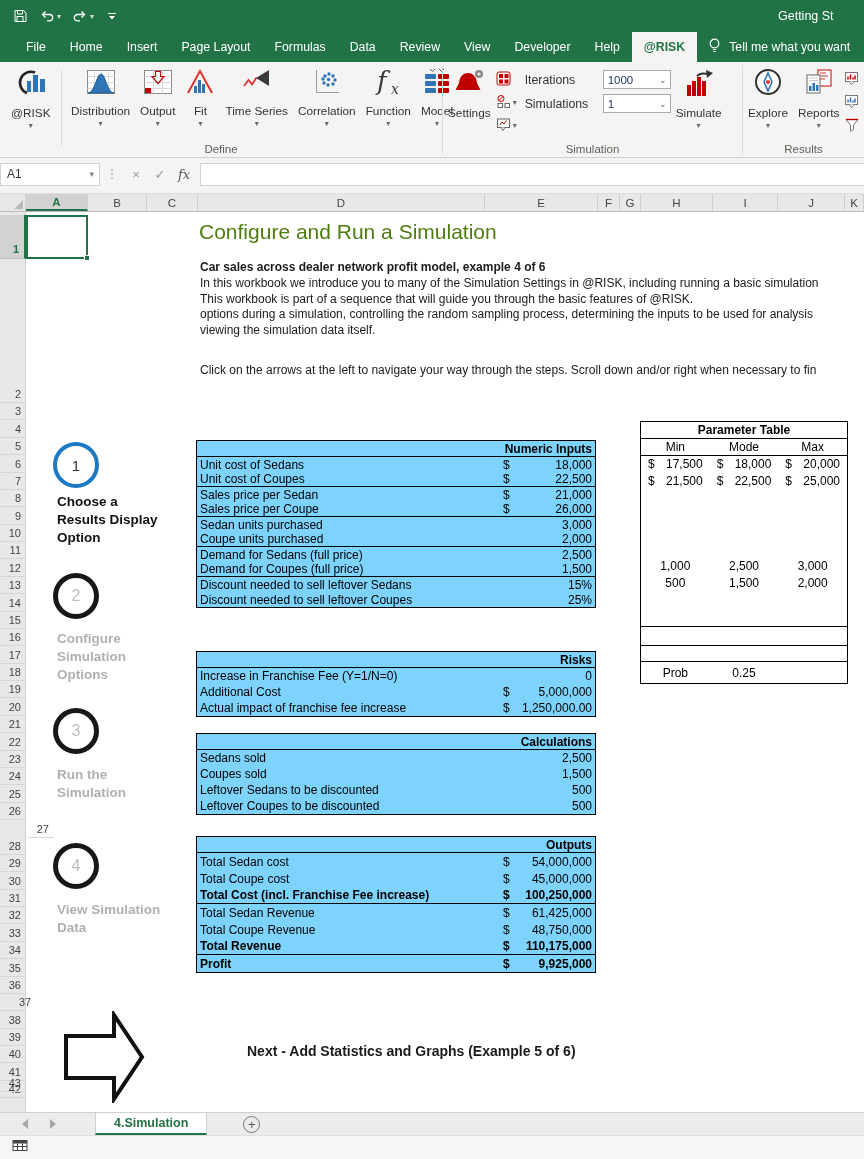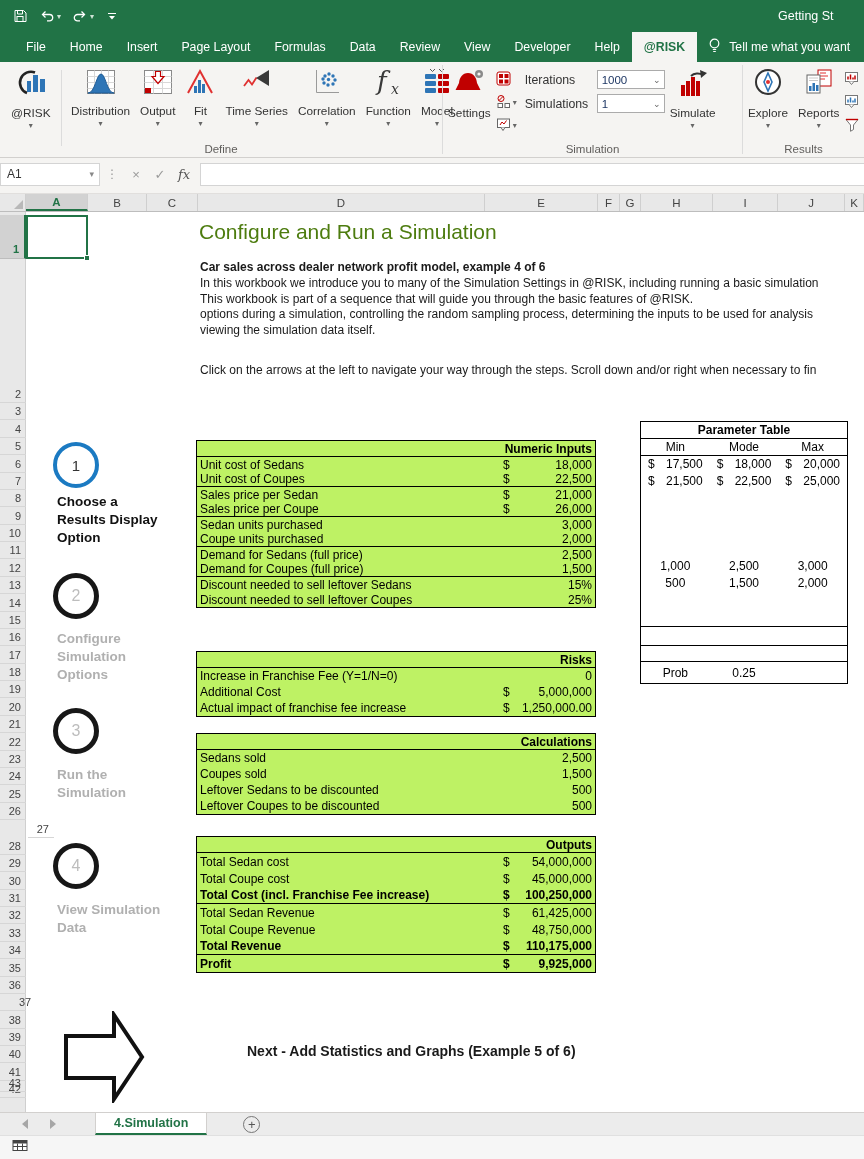--- a/index.html
+++ b/index.html
@@ -25,21 +25,21 @@
   .gdiv{position:absolute;top:3px;bottom:3px;width:1px;background:#dcdcdc}
   .bigbtn{display:flex;flex-direction:column;align-items:center;padding:5px 5px 0 5px}
   .bigbtn .blabel{font-size:11.8px;color:#333;margin-top:3px;white-space:nowrap}
   .caret{font-size:8px;color:#666;line-height:8px;margin-top:2px}
   .define-items{position:absolute;left:66px;top:0;display:flex}
   .atrisk-btn{position:absolute;left:6px;top:0}
   .vdiv{position:absolute;left:61px;top:8px;height:76px;width:1px;background:#dcdcdc}
   .smallcol{display:flex;flex-direction:column;gap:3px;padding-top:7px}
   .smallbtn{display:flex;align-items:center;gap:1px;height:20px}
   .simfields{padding-top:8px;margin-left:8px}
-  .simfield{display:flex;align-items:center;gap:0;margin-bottom:5px}
+  .simfield{display:flex;align-items:center;gap:6px;margin-bottom:5px}
   .simfield .flabel{font-size:12.3px;color:#333;width:72px}
   .combo{width:68px;height:19px;background:#fff;border:1px solid #ababab;display:flex;align-items:center;font-size:11.5px;color:#1f3864;padding-left:4px}
   .combo .cchev{margin-left:auto;color:#666;font-size:9px;padding-right:3px}
 
   
   .formularow{height:36px;background:#f5f4f2;display:flex;align-items:center;padding:0 0 3px 0;border-bottom:1px solid #e1dfdd}
   .namebox{width:100px;height:23px;background:#fff;border:1px solid #d4d4d4;display:flex;align-items:center;font-size:12px;color:#333;padding-left:6px;margin-left:0}
   .namebox .nchev{margin-left:auto;color:#888;font-size:9px;padding-right:5px}
   .fdots{color:#9a9a9a;font-size:12px;padding:0 6px}
   .fbtn{width:24px;text-align:center;font-size:13px;color:#9a9a9a}
@@ -72,21 +72,21 @@
 
   
   .stepc{position:absolute;left:53px;width:46px;height:46px;border-radius:50%;display:flex;align-items:center;justify-content:center;background:#fff}
   .stepc.active{border:4px solid #1b7ac2;color:#333;font-size:15px}
   .stepc.inactive{border:5px solid #171717;color:#bdbdbd;font-size:16px}
   .steptxt{position:absolute;left:57px;font-size:13.5px;font-weight:bold;line-height:18px}
   .steptxt.active{color:#111}
   .steptxt.inactive{color:#b0b0b0}
 
   
-  .xtable{position:absolute;left:196px;width:400px;border:1px solid #000;background:#bef264;font-size:12px;color:#000}
+  .xtable{position:absolute;left:196px;width:400px;border:1px solid #000;background:#7dd3fc;font-size:12px;color:#000}
   .t-head{height:16px;line-height:16px;font-weight:bold;text-align:right;padding-right:3px;border-bottom:1px solid #000}
   .t-row{display:flex;align-items:center}
   .t-row.sep{border-bottom:1px solid #000}
   .t-row.bold{font-weight:bold}
   .t-row .lbl{flex:1;padding-left:3px;white-space:nowrap;overflow:hidden}
   .t-row .cur{width:14px;text-align:left}
   .t-row .val{width:78px;text-align:right;padding-right:3px}
   #tbl-numeric{top:228px}  #tbl-numeric .t-row{height:15px}
   #tbl-risks{top:439px}    #tbl-risks .t-row{height:16px}
   #tbl-calc{top:521px}     #tbl-calc .t-row{height:16px}

